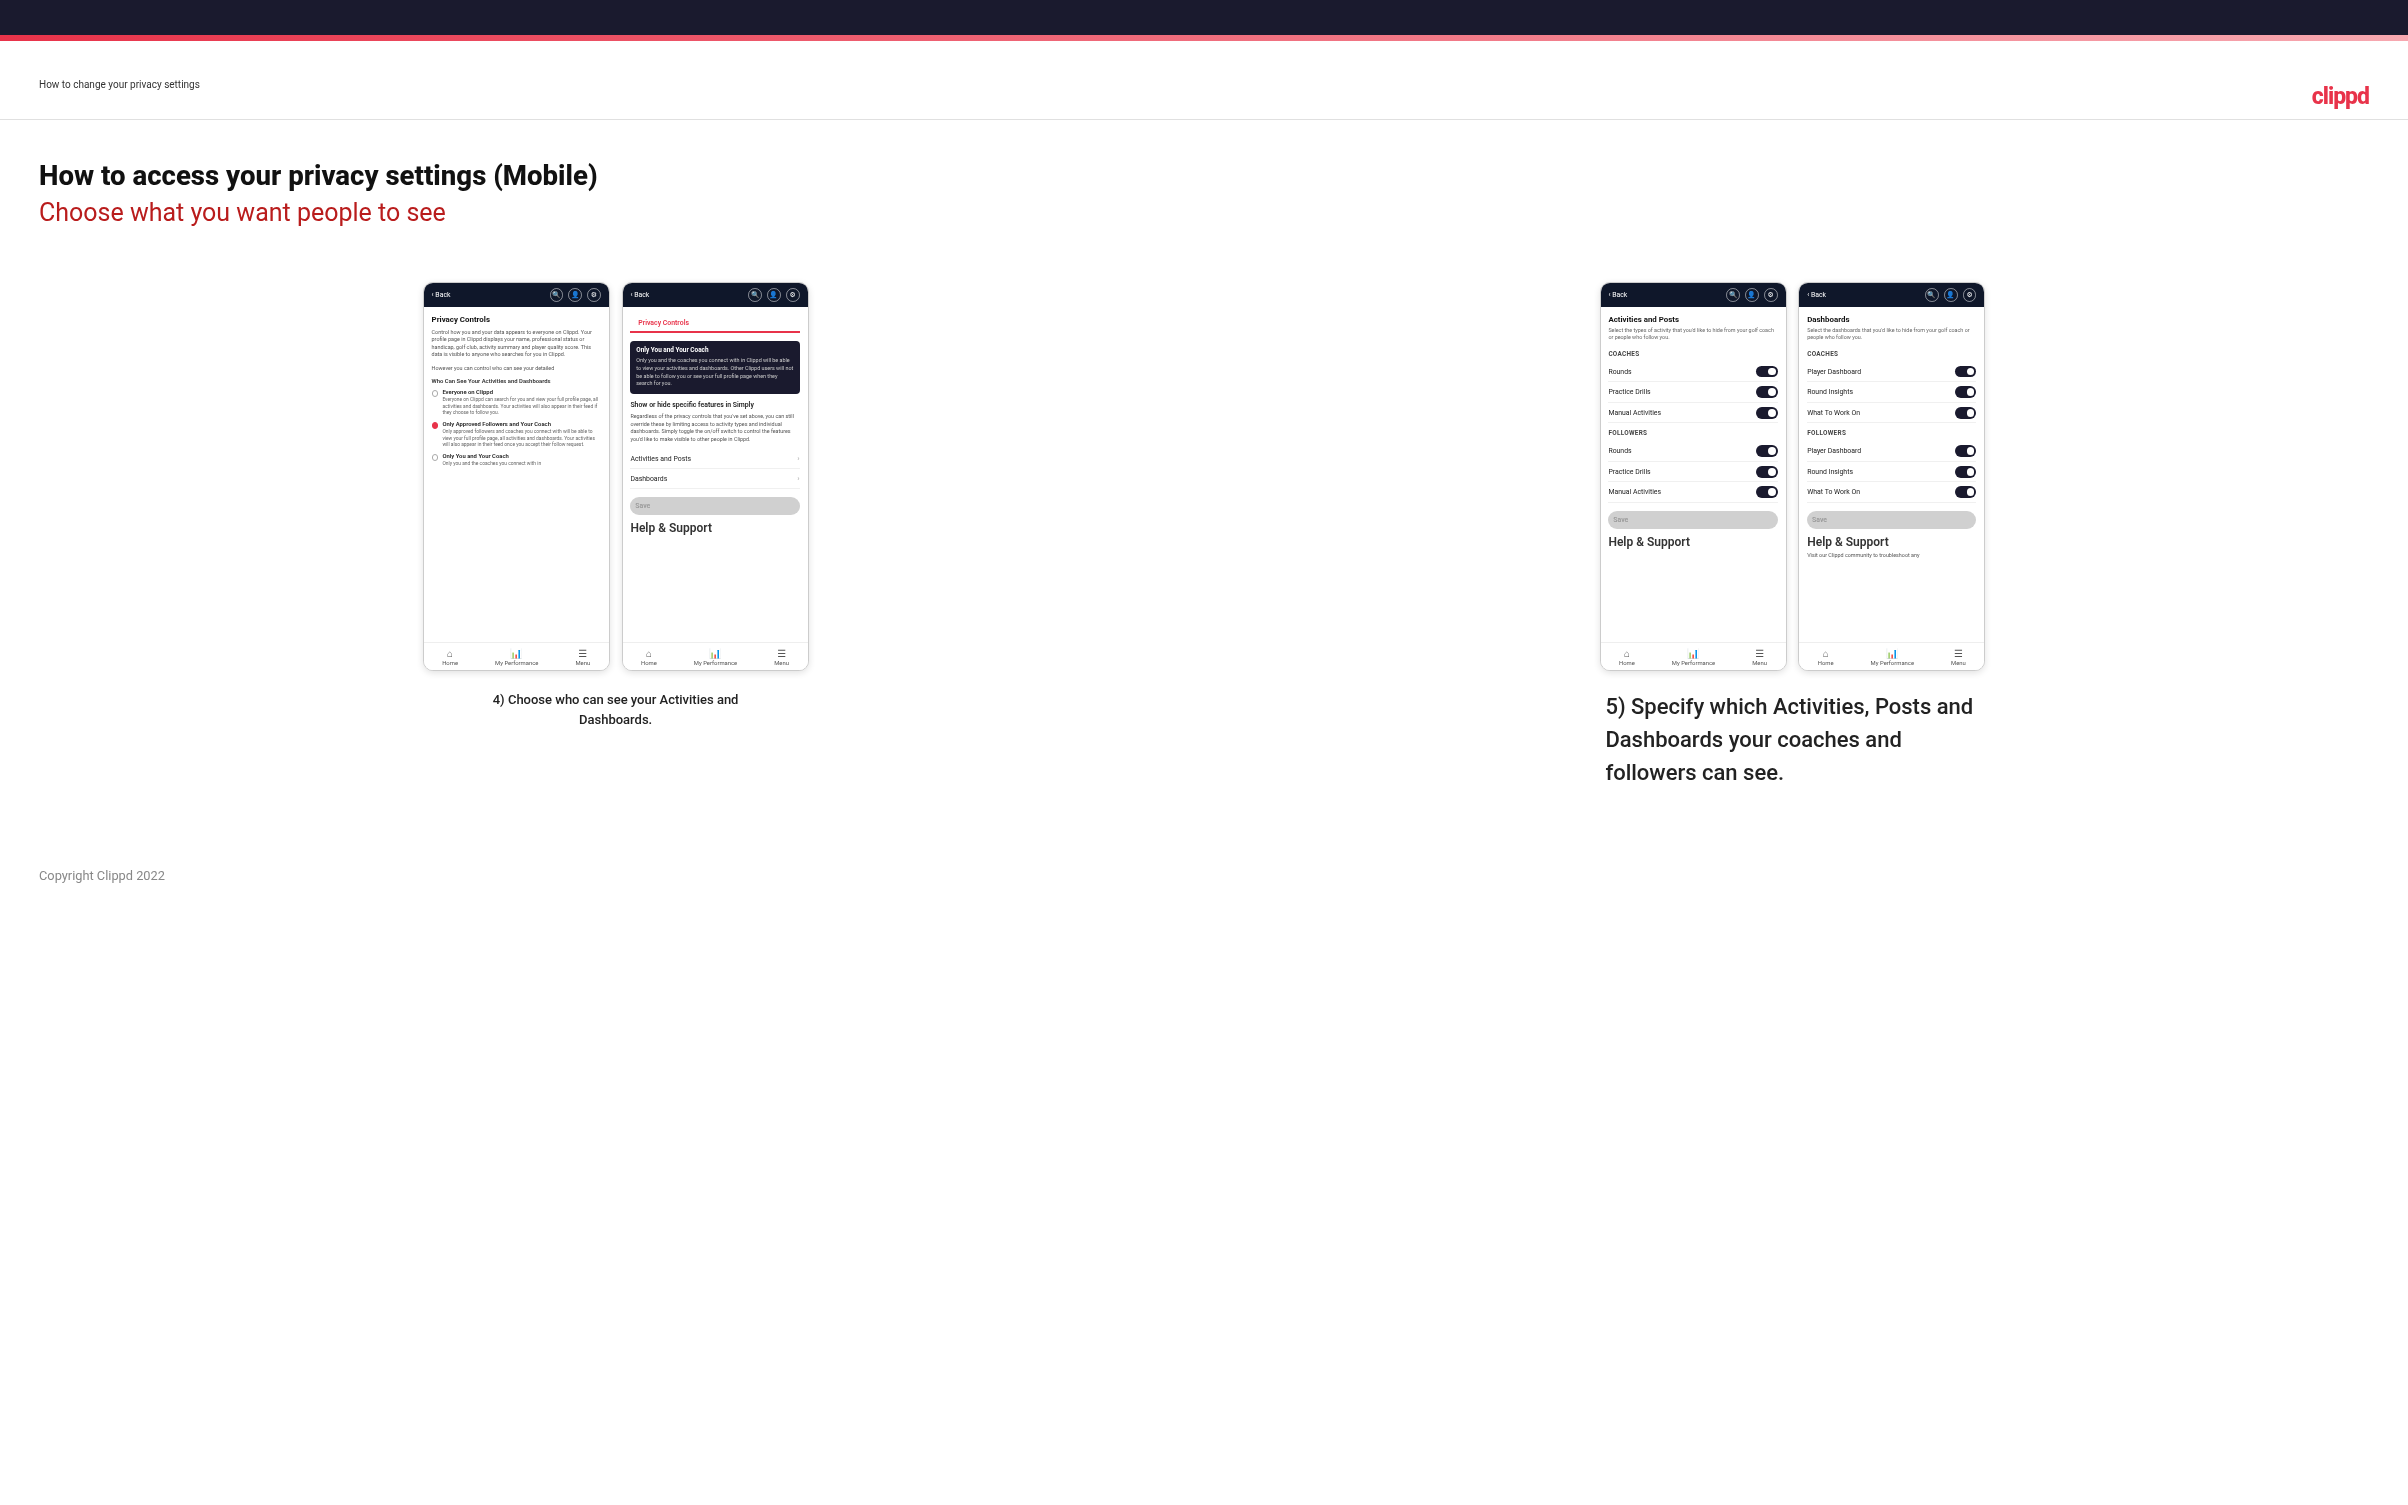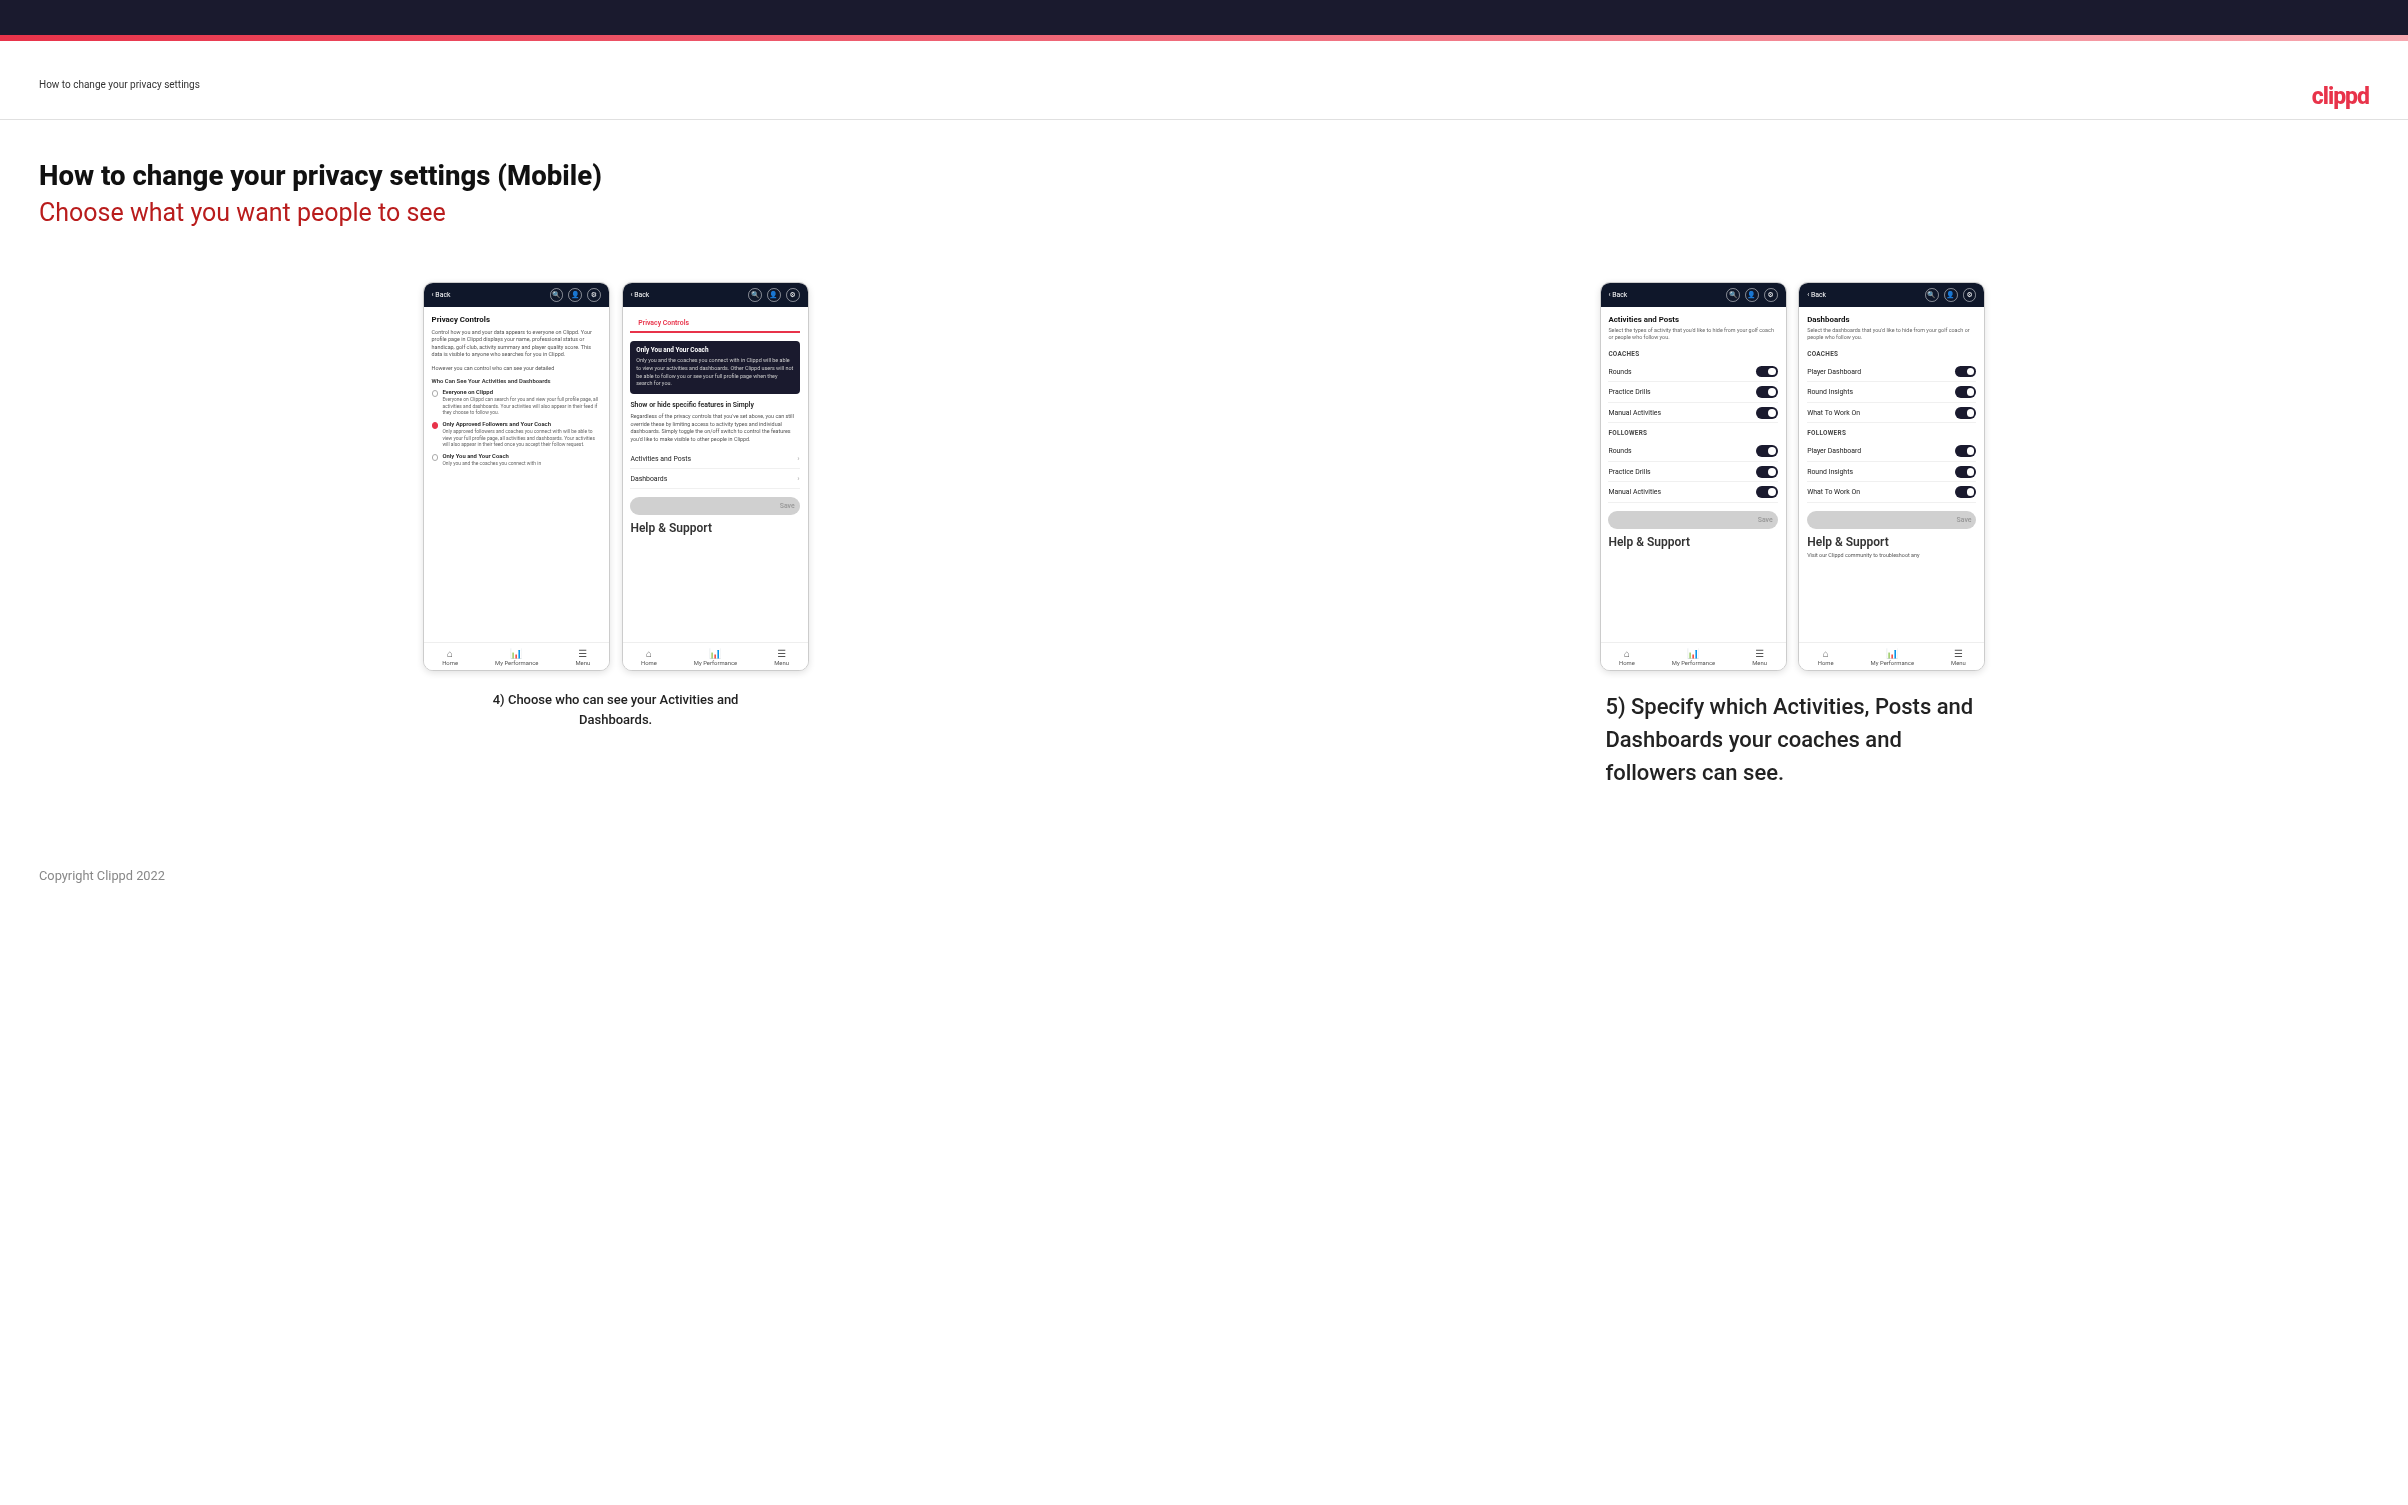--- a/index.html
+++ b/index.html
@@ -267,21 +267,21 @@
     }
     .menu-chevron {
       color: #aaa;
       font-size: 7.9px;
     }
     .save-btn {
       width: 100%;
       background: #d0d0d0;
       border-radius: 19.7px;
       padding: 4.9px;
-      text-align: right;
+      text-align: left;
       font-size: 6.9px;
       font-weight: 600;
       color: #999;
       margin-top: 7.9px;
       margin-bottom: 5.9px;
     }
     .help-label {
       font-size: 12px;
       font-weight: 600;
       color: #333;
@@ -364,21 +364,21 @@
 
 <div class="top-bar"></div>
 <div class="top-bar-gradient"></div>
 
 <div class="page-header">
   <span class="page-header-title">How to change your privacy settings</span>
   <span class="logo">clippd</span>
 </div>
 
 <div class="main-content">
-  <div class="section-title">How to change your privacy settings (Mobile)</div>
+  <div class="section-title">How to access your privacy settings (Mobile)</div>
   <div class="section-subtitle">Choose what you want people to see</div>
 
   <div class="screenshots-row">
 
     <div class="screenshot-group">
       <div class="screenshot-pair">
 
         <div class="phone">
           <div class="phone-header">
             <span class="back-btn">‹ Back</span>

